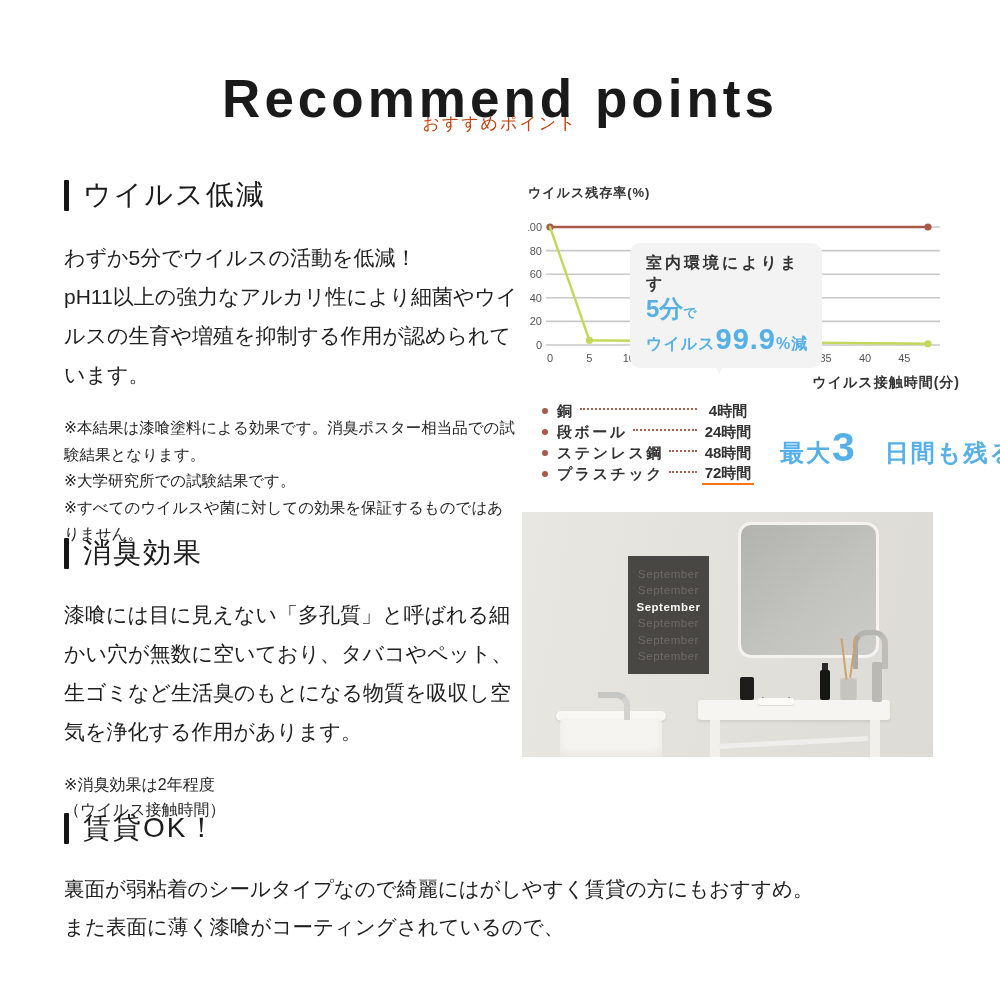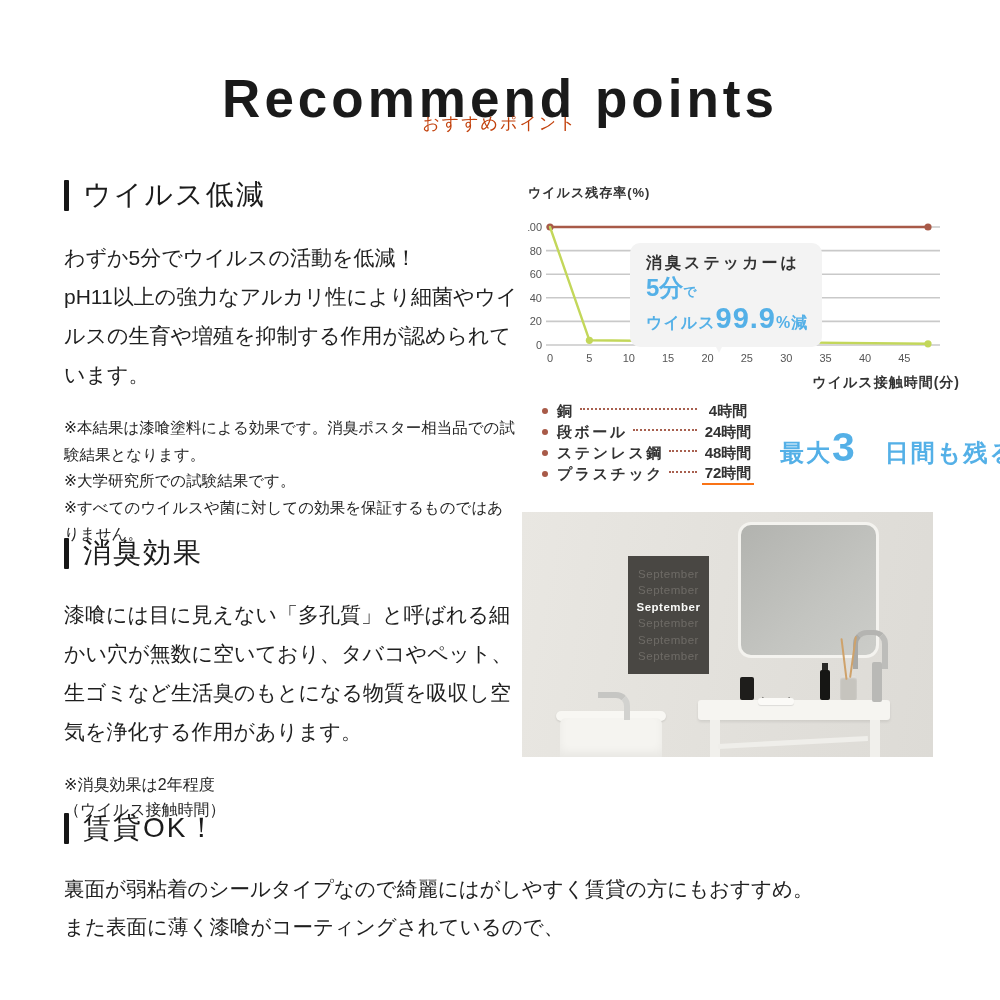--- a/index.html
+++ b/index.html
@@ -156,21 +156,21 @@
         <polyline points="22.0,23.0 400.0,23.0" fill="none" stroke="#a85a48" stroke-width="2.4" stroke-linecap="round"></polyline>
         <circle cx="22.0" cy="23.0" r="3.6" fill="#a85a48"></circle>
         <circle cx="400.0" cy="23.0" r="3.6" fill="#a85a48"></circle>
         <polyline points="22.0,23.0 61.4,136.3 400.0,139.8" fill="none" stroke="#c3d75a" stroke-width="2.4" stroke-linecap="round"></polyline>
         <circle cx="61.4" cy="136.3" r="3.6" fill="#c3d75a"></circle>
         <circle cx="400.0" cy="139.8" r="3.6" fill="#c3d75a"></circle>
       </svg>
     <div class="chart-xlabel">ウイルス接触時間(分)</div>
 
     <div class="bubble">
-      <div class="bubble-l1">消臭ステッカーは</div>
+      <div class="bubble-l1">室内環境によります</div>
       <div class="bubble-l2">
         <span class="bubble-big blue">5分</span><span class="bubble-sm blue">で</span>
       </div>
       <div class="bubble-l3">
         <span class="bubble-mid blue">ウイルス</span><span class="bubble-huge blue">99.9</span><span class="bubble-mid blue">%減</span>
       </div>
     </div>
   </div>
 
   <div class="legend" id="legend-list">

